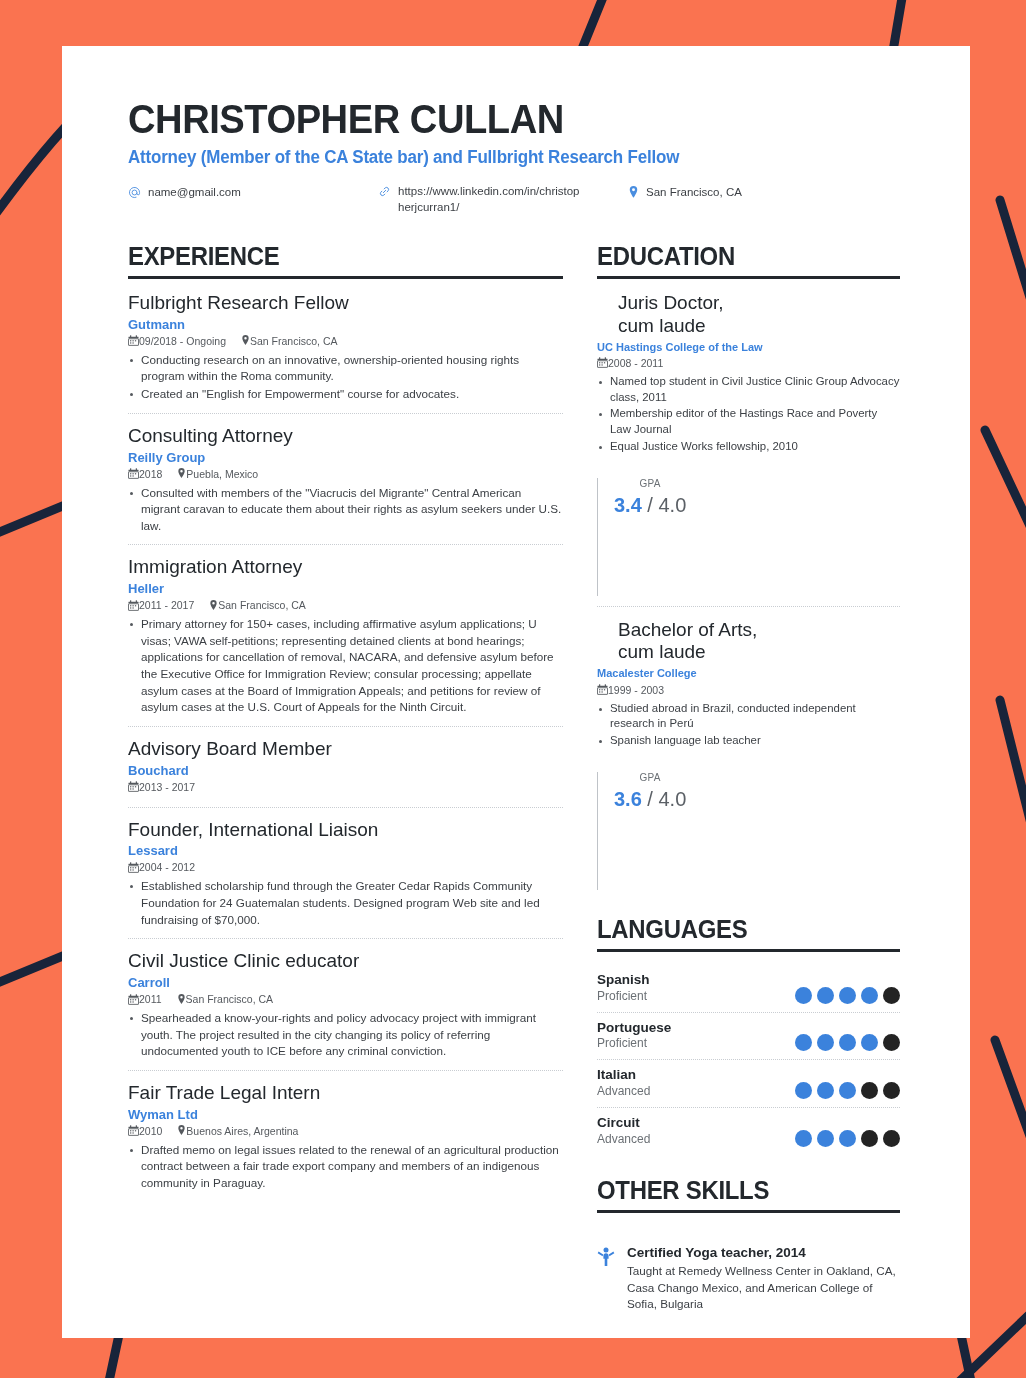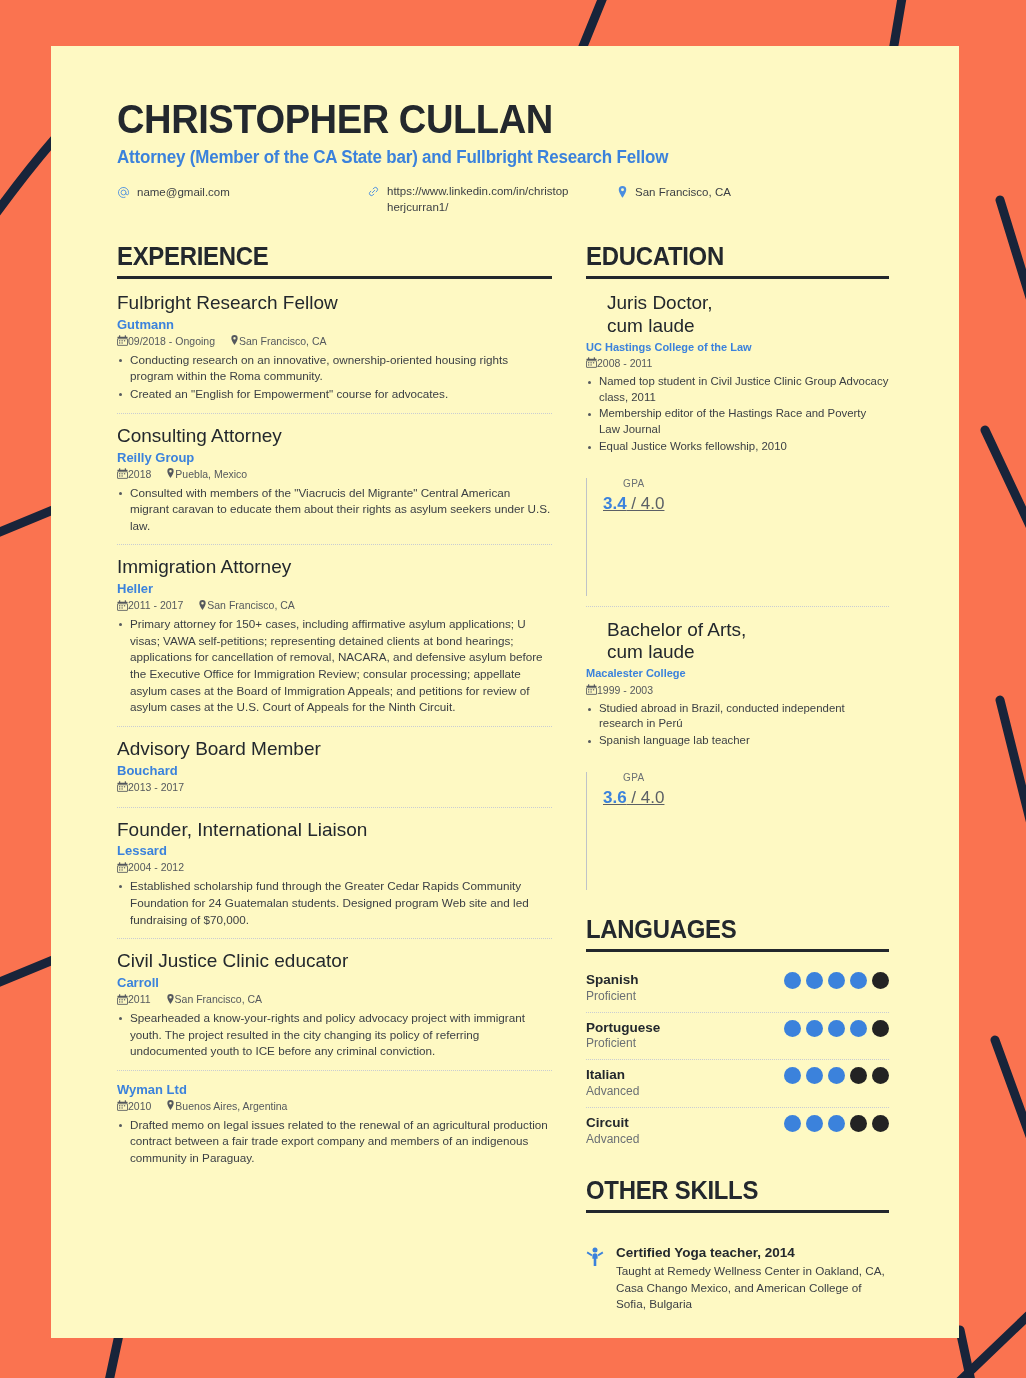--- a/index.html
+++ b/index.html
@@ -4,23 +4,23 @@
 <style>
   html,body{margin:0;padding:0;}
   body{
     width:1026px;height:1378px;
     background:#FA7350;
     font-family:"Liberation Sans", sans-serif;
     overflow:hidden;position:relative;
   }
   #bg-pattern{position:absolute;inset:0;width:1026px;height:1378px;}
   .page{
-    position:absolute;left:51px;top:46px;
+    position:absolute;left:62px;top:46px;
     width:908px;height:1292px;
-    background:#fef9c3;
+    background:#ffffff;
     box-sizing:border-box;
     padding:52px 62px 0 66px;
   }
   
   .name{
     font-family:"Liberation Sans", sans-serif;
     font-size:41px;font-weight:700;letter-spacing:-0.5px;
     color:#23282d;line-height:1.05;margin:0 0 6px 0;
     transform:scaleX(0.93);transform-origin:left center;
   }
@@ -72,27 +72,27 @@
   .edu-entry.last{border-bottom:none;margin-bottom:12px;}
   .edu-title{font-size:19px;color:#23282d;line-height:1.2;margin-bottom:2px;margin-left:21px;}
   .edu-org{font-size:11px;font-weight:700;color:#3b82dc;line-height:1.3;margin-bottom:3px;}
   .edu-body{display:flex;gap:0;align-items:flex-start;flex-direction:column;}
   .edu-left{flex:1 1 auto;min-width:0;}
   .gpa-box{
     flex:0 0 118px;border-left:1px solid #bfc3c8;
     margin-top:22px;padding-left:16px;text-align:center;
   }
   .gpa-label{font-size:10px;color:#6b7075;letter-spacing:0.3px;margin-bottom:5px;}
-  .gpa-val{font-size:17px;color:#5b6066;text-decoration:underline;}
+  .gpa-val{font-size:20px;color:#5b6066;}
   .gpa-val b{color:#3b82dc;font-weight:700;}
   .edu-body ul.bullets li{font-size:11.4px;line-height:1.38;}
 
   
   .lang-row{
-    display:flex;align-items:flex-start;justify-content:space-between;
+    display:flex;align-items:flex-end;justify-content:space-between;
     padding:7px 0 8px 0;border-bottom:1px dotted #c9cdd2;
   }
   .lang-row.last{border-bottom:none;}
   .lang-name{font-size:13.5px;font-weight:700;color:#23282d;line-height:1.25;}
   .lang-level{font-size:12px;color:#6b7075;line-height:1.25;}
   .dots{display:flex;gap:5px;}
   .dot{width:17px;height:17px;border-radius:50%;background:#232323;}
   .dot.on{background:#3b82dc;}
 
   
@@ -333,20 +333,21 @@
                   <path fill="#55595e" d="M6 0a4.6 4.6 0 0 0-4.6 4.6C1.4 8 6 14.5 6 14.5s4.6-6.5 4.6-9.9A4.6 4.6 0 0 0 6 0zm0 6.4a1.8 1.8 0 1 1 1.8-1.8A1.8 1.8 0 0 1 6 6.4z"></path>
                 </svg>
                 <span>San Francisco, CA</span>
               </span>
             </div>
             <ul class="bullets ">
               <li>Spearheaded a know-your-rights and policy advocacy project with immigrant youth. The project resulted in the city changing its policy of referring undocumented youth to ICE before any criminal conviction.</li>
             </ul>
           </div>
           <div class="entry last">
+            <div class="entry-title">Fair Trade Legal Intern</div>
             <div class="entry-org">Wyman Ltd</div>
             <div class="meta">
               <span class="mi">
                 <svg width="11" height="11" viewBox="0 0 14 14">
                   <g fill="#55595e">
                     <rect x="0.6" y="2.2" width="12.8" height="1.8" rx="0.4"></rect>
                     <rect x="0.6" y="4.8" width="12.8" height="8.4" rx="0.5" fill="none" stroke="#55595e" stroke-width="1.1"></rect>
                     <rect x="2.6" y="0.4" width="1.5" height="2.2"></rect>
                     <rect x="9.9" y="0.4" width="1.5" height="2.2"></rect>
                     <rect x="2.6" y="6.6" width="1.6" height="1.5"></rect>

